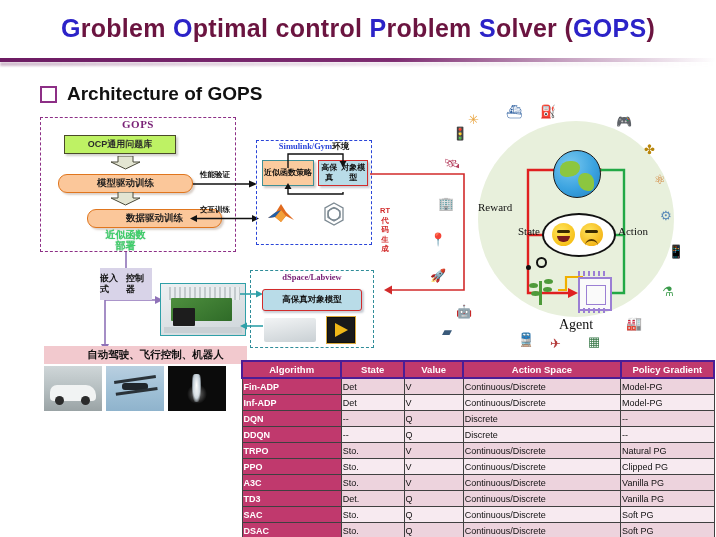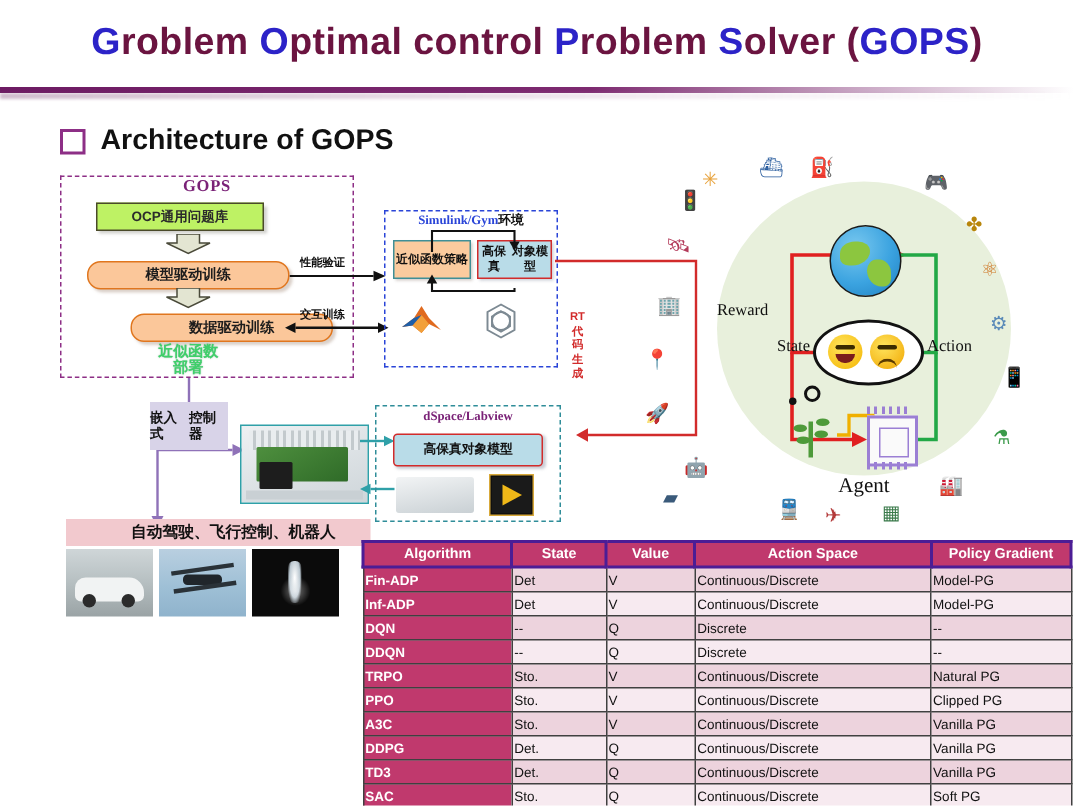--- a/index.html
+++ b/index.html
@@ -507,27 +507,20 @@
           <td class="c-act">Continuous/Discrete</td>
           <td class="c-pg">Clipped PG</td>
         </tr>
         <tr class="odd">
           <td class="c-algo algo">A3C</td>
           <td class="c-pol">Sto.</td>
           <td class="c-val">V</td>
           <td class="c-act">Continuous/Discrete</td>
           <td class="c-pg">Vanilla PG</td>
         </tr>
-        <tr class="even">
-          <td class="c-algo algo">DDPG</td>
-          <td class="c-pol">Det.</td>
-          <td class="c-val">Q</td>
-          <td class="c-act">Continuous/Discrete</td>
-          <td class="c-pg">Vanilla PG</td>
-        </tr>
         <tr class="odd">
           <td class="c-algo algo">TD3</td>
           <td class="c-pol">Det.</td>
           <td class="c-val">Q</td>
           <td class="c-act">Continuous/Discrete</td>
           <td class="c-pg">Vanilla PG</td>
         </tr>
         <tr class="even">
           <td class="c-algo algo">SAC</td>
           <td class="c-pol">Sto.</td>

